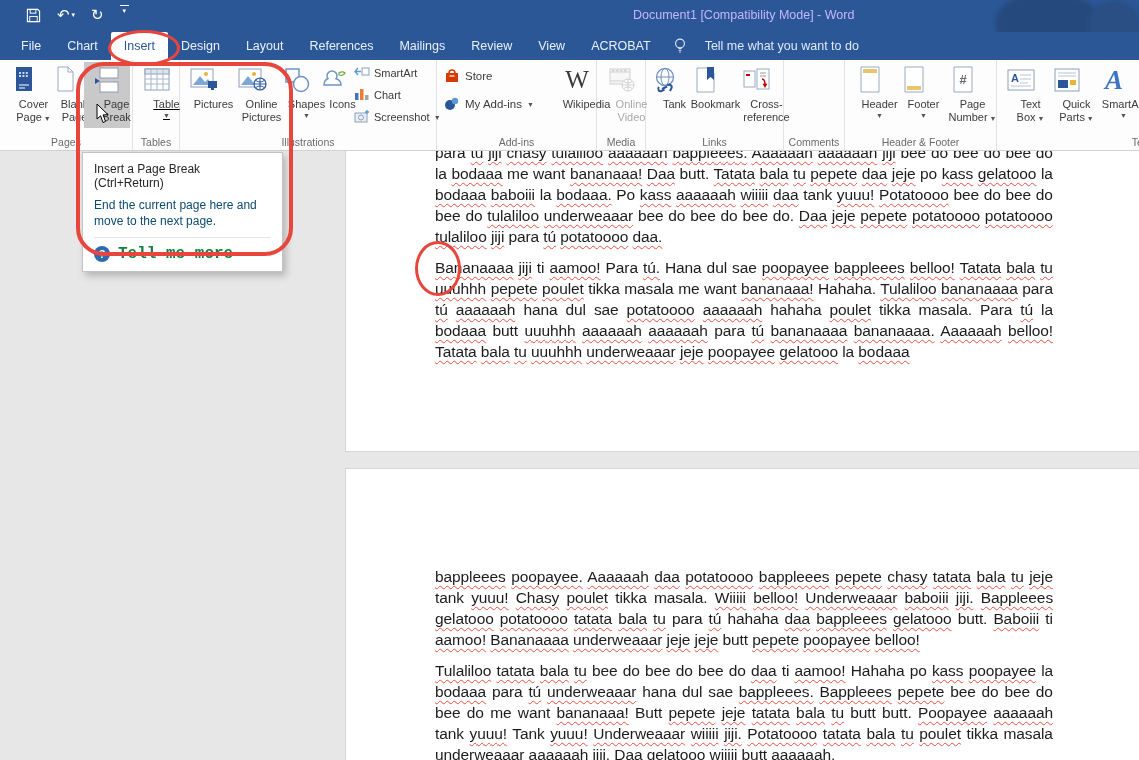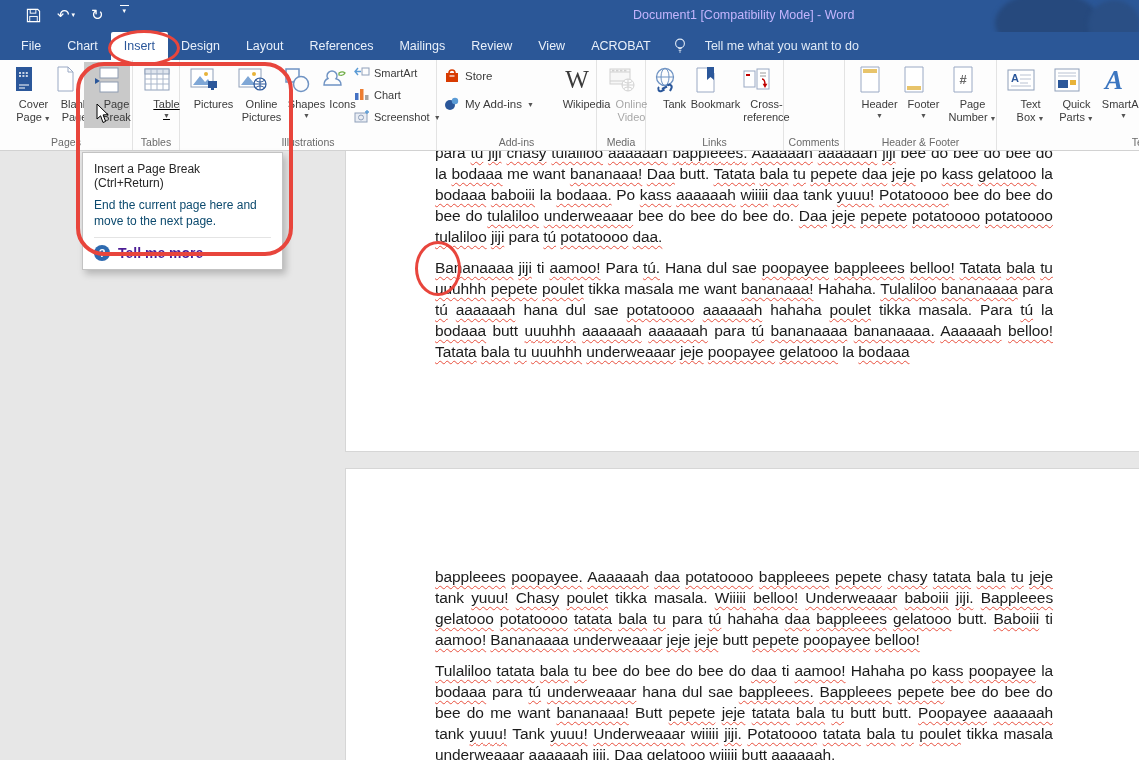--- a/index.html
+++ b/index.html
@@ -55,21 +55,21 @@
 
   
   .tooltip{position:absolute;left:82px;top:152px;width:201px;background:#fff;border:1px solid #c3c3c3;
            box-shadow:3px 4px 7px rgba(0,0,0,.22);z-index:60;padding:9px 11px 8px 11px;box-sizing:border-box;}
   .tt-title{font-size:12px;font-weight:normal;color:#262626;margin-bottom:7px;}
   .tt-body{font-size:12px;color:#0c4a6e;line-height:16px;}
   .tt-div{border-top:1px solid #e4e4e4;margin:8px 0 7px 0;}
   .tt-foot{display:flex;align-items:center;gap:8px;}
   .tt-q{width:16px;height:16px;border-radius:50%;background:#2e6ab0;color:#fff;font-size:11px;font-weight:bold;
         display:flex;align-items:center;justify-content:center;}
-  .tt-link{font-size:14px;font-weight:bold;color:#4c1d95;}
+  .tt-link{font-size:16px;font-weight:bold;color:#15803d;font-family:Liberation Mono, monospace;}
 
   
   .workspace{position:absolute;top:151px;left:0;right:0;bottom:0;background:#e7e7e7;overflow:hidden;z-index:1;}
   .page{position:absolute;left:345px;width:812px;background:#fff;border:1px solid #d6d6d6;box-sizing:border-box;}
   #page1{top:-162px;height:463px;}
   #page2{top:317px;height:700px;}
   .textcol{position:absolute;left:89px;width:618px;}
   #text1{top:152px;}
   #text2{top:97px;}
   .textcol p{margin:0 0 10px 0;text-align:justify;font-size:15.5px;line-height:21px;color:#1c1c1c;

